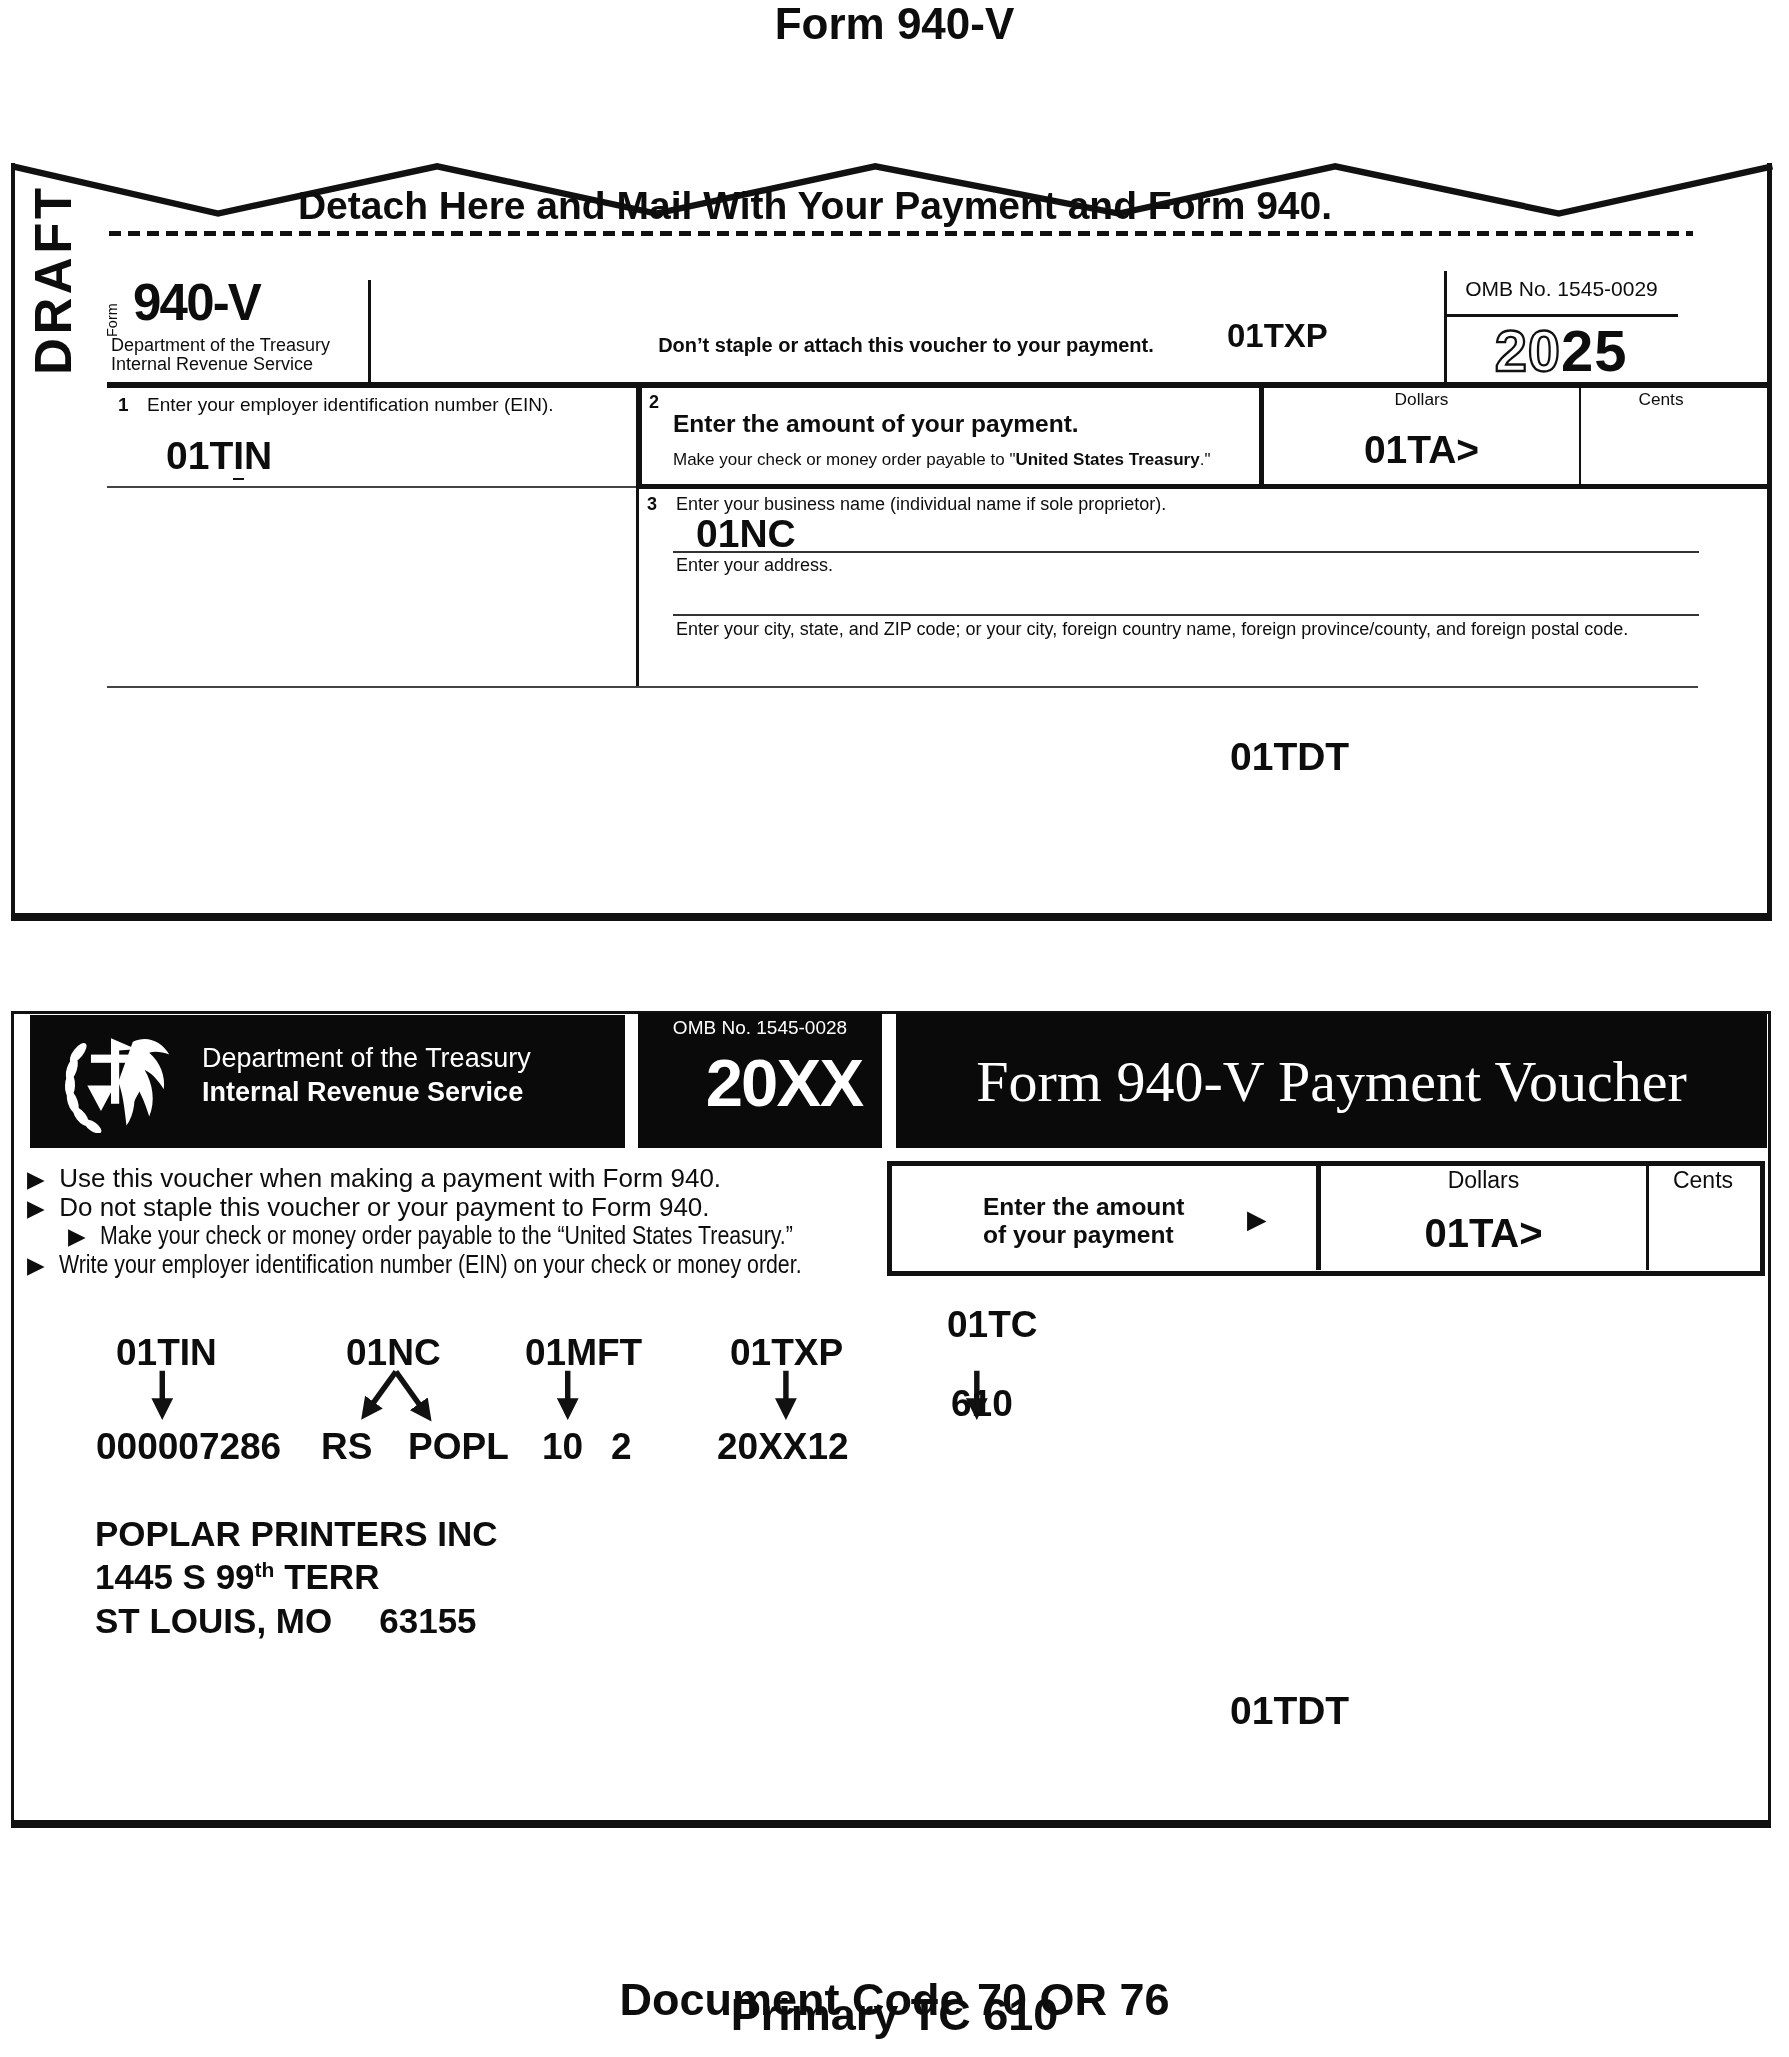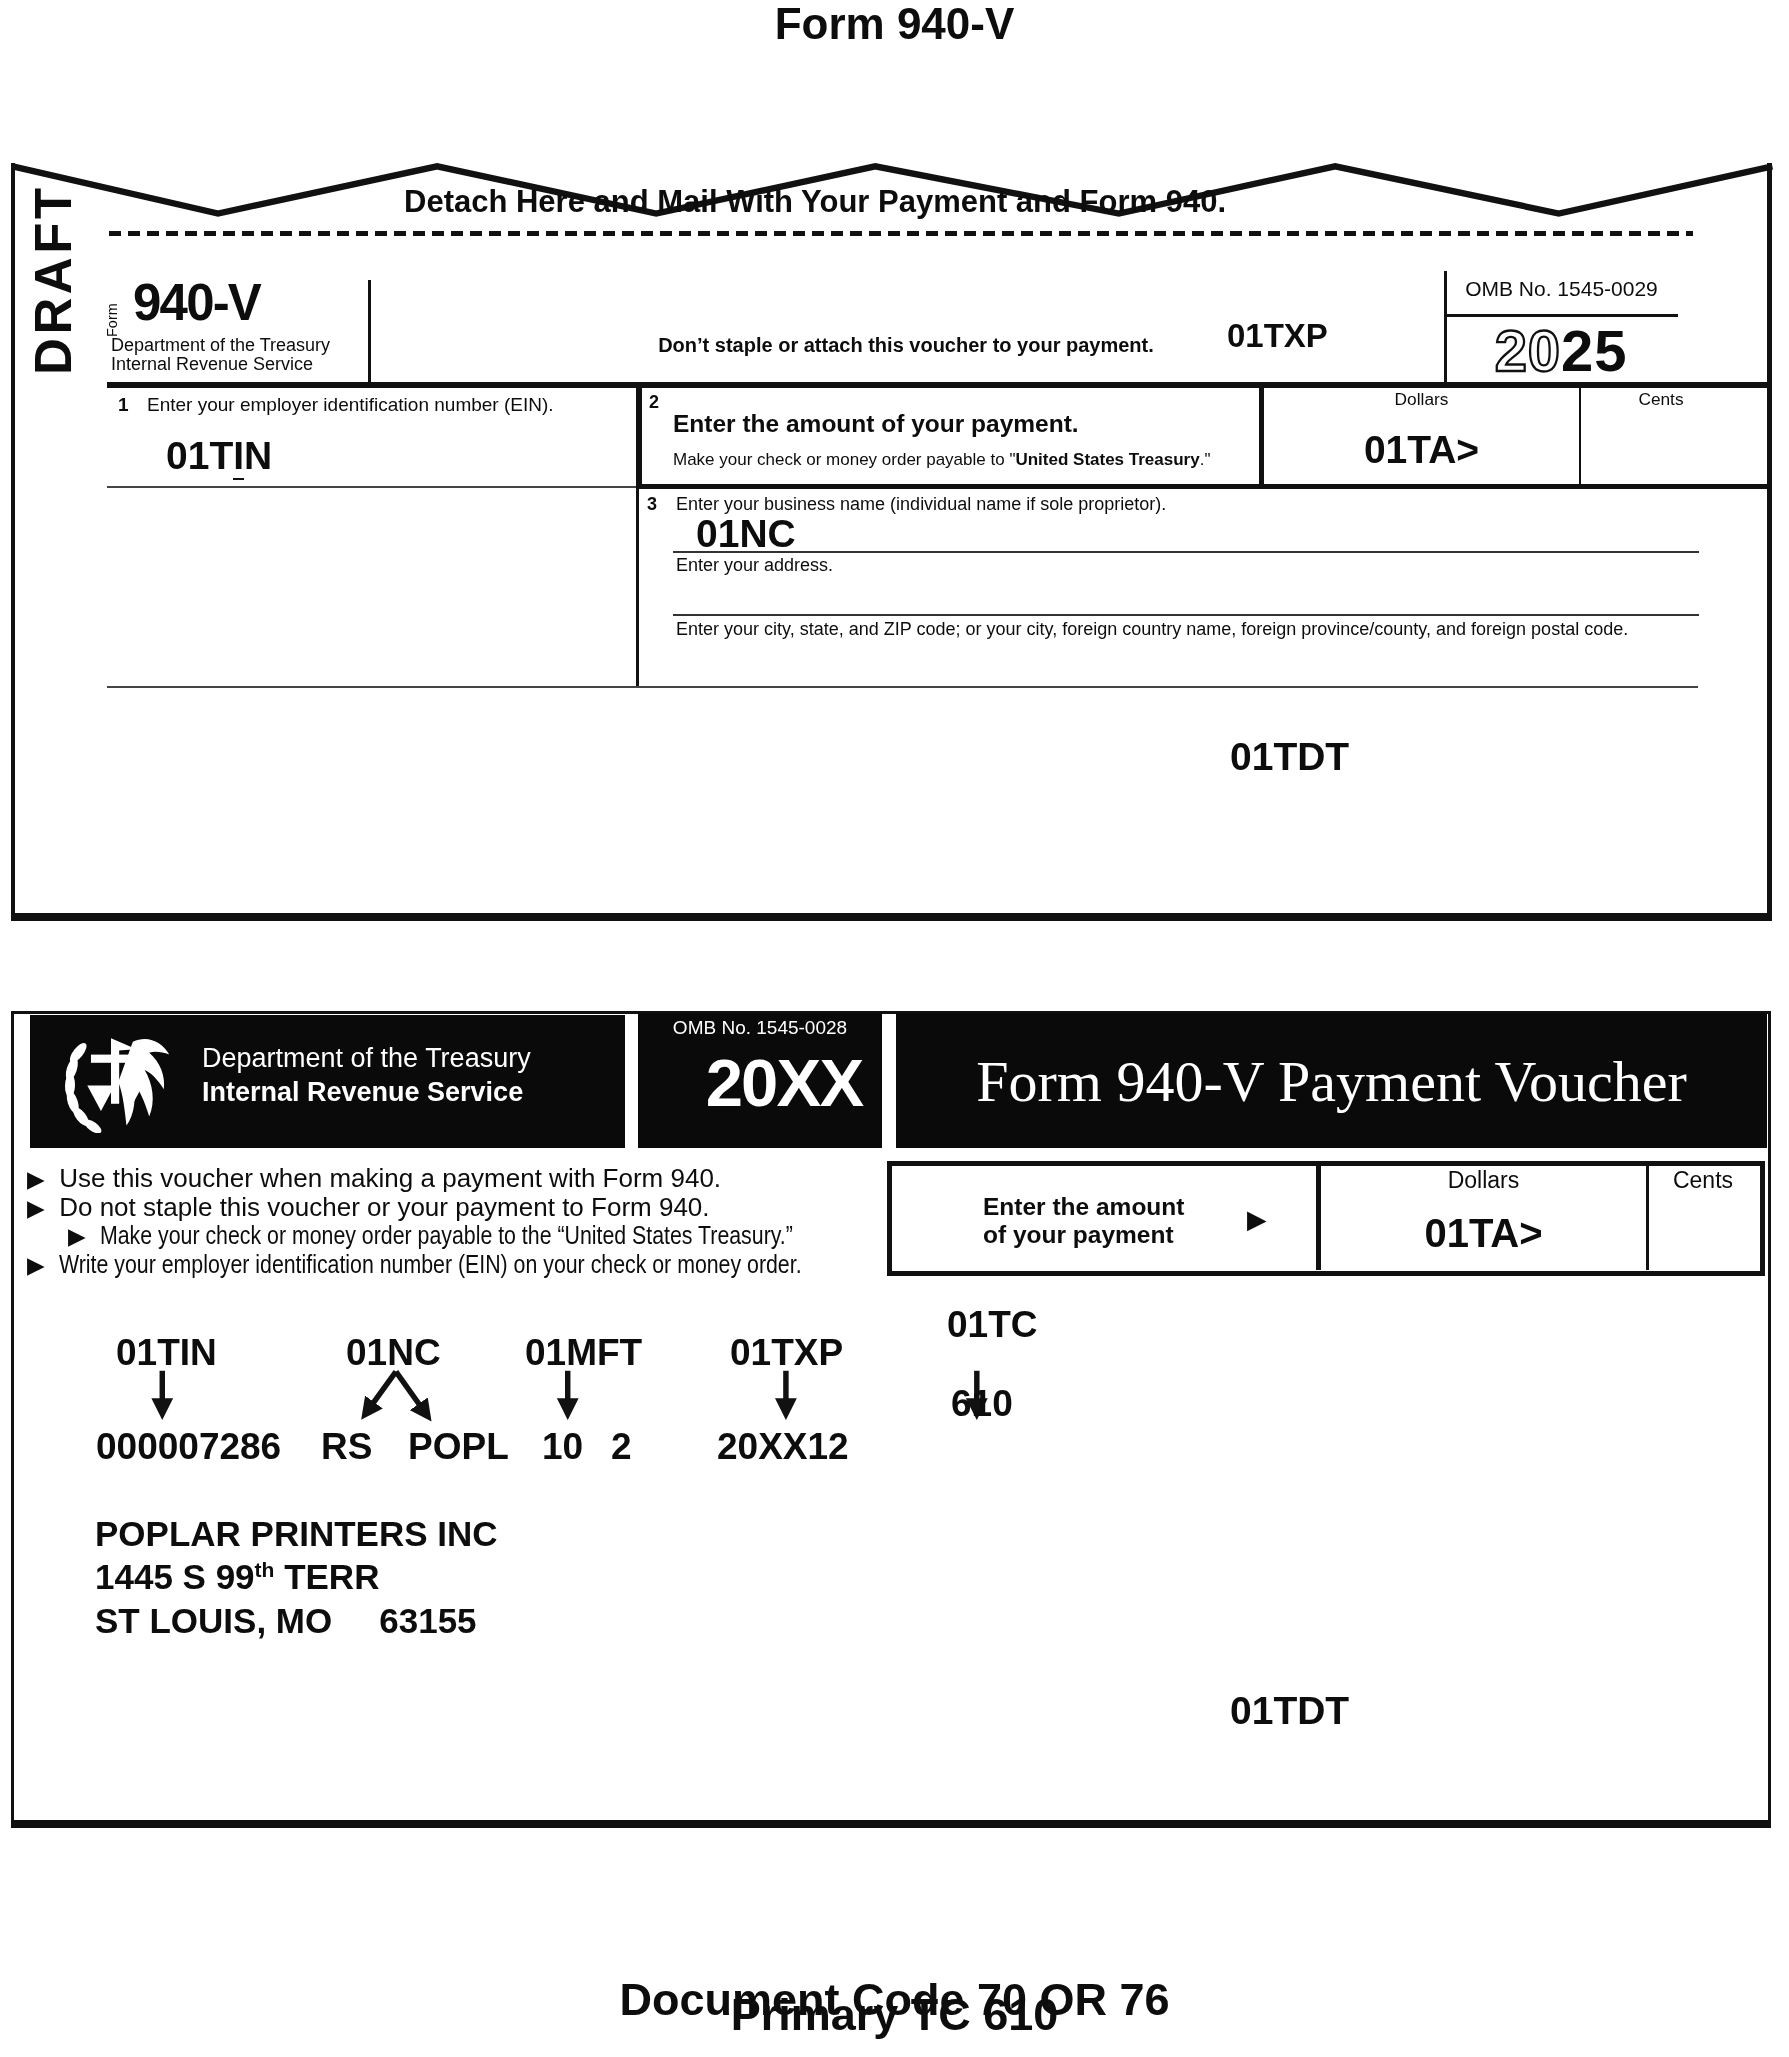--- a/index.html
+++ b/index.html
@@ -33,21 +33,21 @@
   <div class="t b ctr" style="left:0;top:8;width:1789px;font-size:44px;">Form 940-V</div>
 
   <svg class="abs" style="left:9px;top:159px;" width="1767" height="60" viewBox="0 0 1944 66">
     <polyline points="4,8 230,60 471,8 712,60 953,8 1221,60 1459,8 1705,60 1940,8" fill="none" stroke="#111" stroke-width="7"></polyline>
   </svg>
 
   <div class="ln" style="left:11px;top:163px;width:3.6px;height:758px;"></div>
   <div class="ln" style="left:1767px;top:163px;width:4.5px;height:758px;"></div>
   <div class="ln" style="left:11px;top:913px;width:1761px;height:8.2px;"></div>
 
-  <div class="t b ctr" style="left:0;top:185px;width:1630px;font-size:31px;">Detach Here and Mail With Your Payment and Form 940.</div>
+  <div class="t b ctr" style="left:0;top:185px;width:1630px;font-size:39px;">Detach Here and Mail With Your Payment and Form 940.</div>
   <div class="dashed" style="left:109px;top:231px;width:1584px;"></div>
 
   <div class="t b vert" style="left:25.5px;top:207px;height:168px;font-size:51px;letter-spacing:3.6px;">DRAFT</div>
 
   <div class="t vert" style="left:105px;top:282px;height:55px;font-size:14.5px;">Form</div>
   <div class="t b" style="left:133px;top:275px;font-size:51px;letter-spacing:-1.8px;">940-V</div>
   <div class="t" style="left:111px;top:336px;font-size:18px;">Department of the Treasury</div>
   <div class="t" style="left:111px;top:355px;font-size:18px;">Internal Revenue Service</div>
   <div class="ln" style="left:368px;top:280px;width:2.7px;height:104px;"></div>
 

